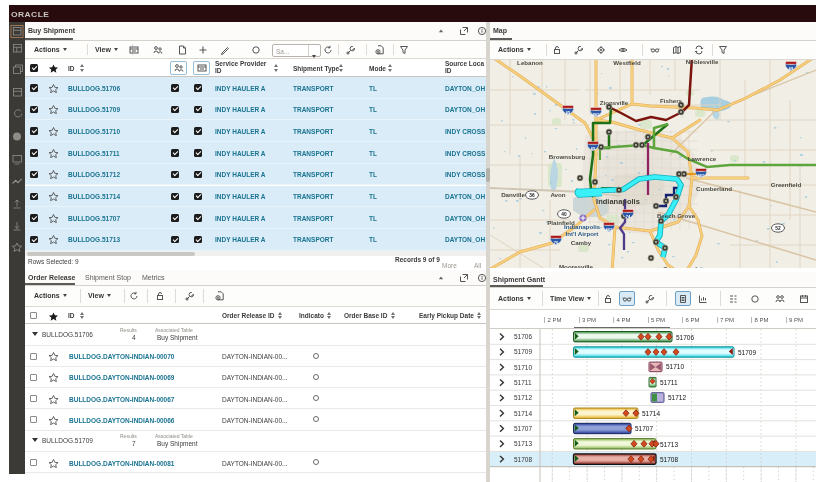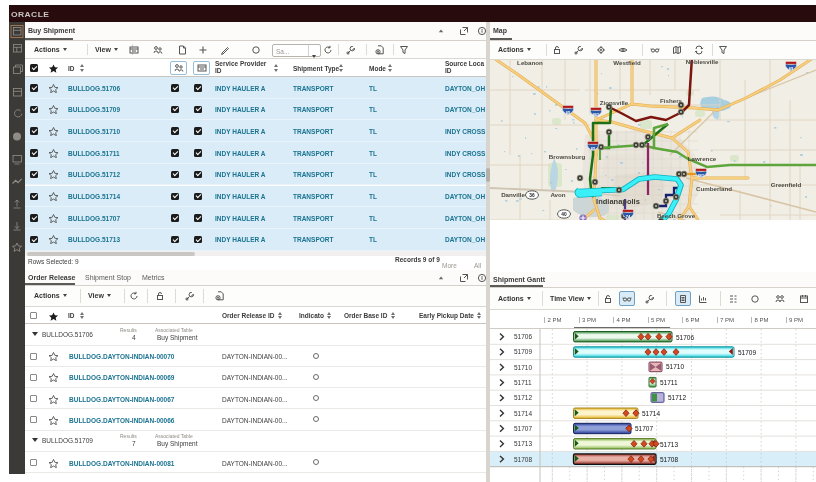--- a/index.html
+++ b/index.html
@@ -446,21 +446,21 @@
         <path d="M1.5,2.5 L4,1.5 6,2.5 8.5,1.5 V7.5 L6,8.5 4,7.5 1.5,8.5 z M4,1.5 v6 M6,2.5 v6" stroke="#555" fill="none"></path>
       </svg>
 <svg class="abs" style="left:204px;top:4px;" width="10" height="10" viewBox="0 0 10 10">
         <path d="M2,4 a3,3 0 0 1 6,0 M8,4 l-1.3,-0.8 M8,4 l1,-1.2 M8,6 a3,3 0 0 1 -6,0 M2,6 l1.3,.8 M2,6 l-1,1.2" stroke="#555" fill="none"></path>
       </svg>
 <div class="vsep" style="left:222px;"></div>
 <svg class="abs" style="left:228px;top:4px;" width="10" height="10" viewBox="0 0 10 10">
         <path d="M1.5,1.5 h7 L6,5 v3.5 l-2,-1 V5 z" stroke="#555" fill="none"></path>
       </svg>
 </div>
-<div class="abs" style="left:0;top:38px;width:326px;height:160px;overflow:hidden;">
+<div class="abs" style="left:0;top:38px;width:326px;height:208px;overflow:hidden;">
 <svg width="326" height="212" viewBox="0 0 326 212" style="position:absolute;left:0;top:0;">
         <rect width="326" height="212" fill="#f1eee5"></rect>
         <path d="M95,75 L150,70 L190,78 L205,95 L210,130 L195,160 L160,175 L120,170 L98,150 L92,115 Z" fill="#eae6dd"></path>
         <path d="M115,95 L170,92 L185,110 L182,140 L150,155 L118,148 L110,120 Z" fill="#e8e3da"></path>
         <path d="M125,115 L165,112 L175,125 L170,142 L140,148 L122,138 Z" fill="#e2dcd1"></path>
         <rect x="58" y="103" width="14" height="24" rx="3" fill="#dbe7ca"></rect>
         <rect x="150" y="60" width="12" height="9" rx="3" fill="#dbe7ca"></rect>
         <rect x="205" y="50" width="10" height="7" rx="3" fill="#dbe7ca"></rect>
         <rect x="116" y="155" width="13" height="9" rx="3" fill="#dbe7ca"></rect>
         <rect x="240" y="95" width="9" height="7" rx="3" fill="#dbe7ca"></rect>

